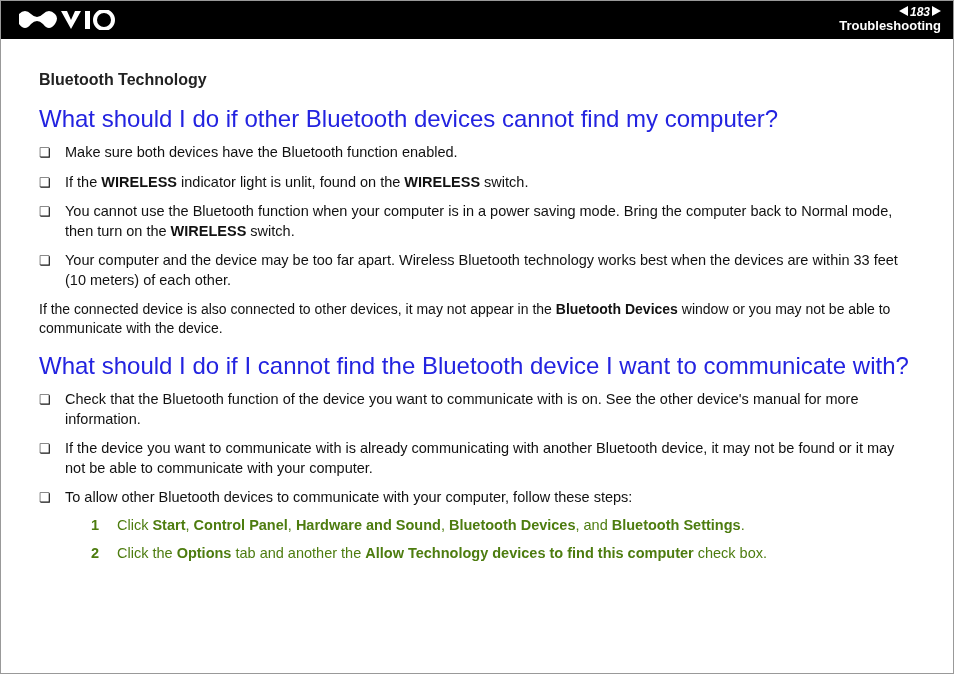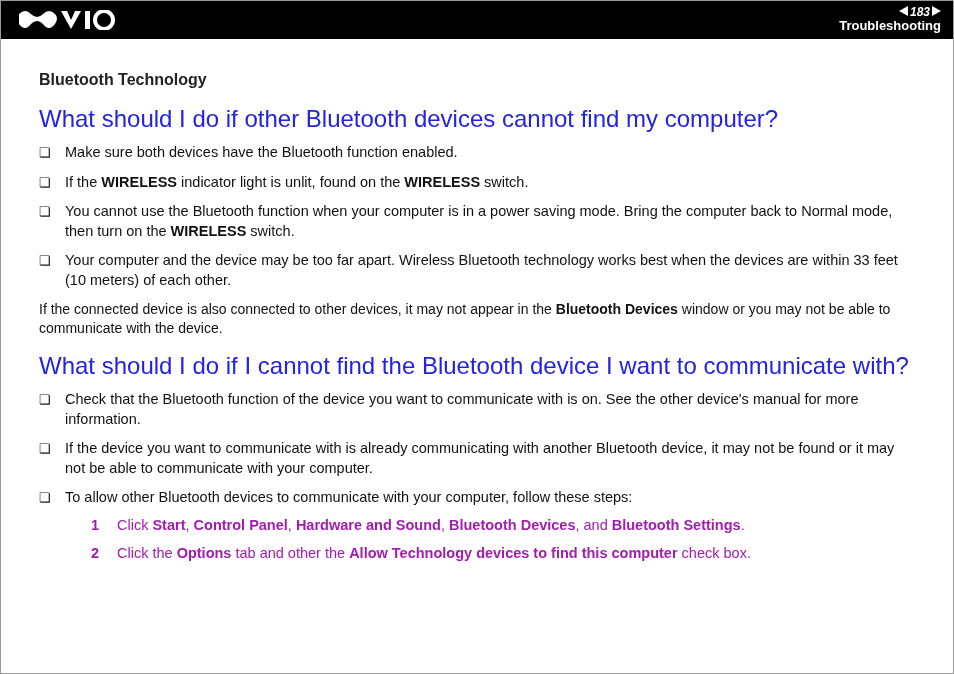--- a/index.html
+++ b/index.html
@@ -95,21 +95,21 @@
   ol.steps {
     list-style: none;
     margin-left: 26px;
     counter-reset: step;
   }
   ol.steps > li {
     position: relative;
     padding-left: 26px;
     font-size: 14.5px;
     line-height: 1.35;
-    color: #a21caf;
+    color: #4d7c0f;
     margin-bottom: 8px;
     counter-increment: step;
   }
   ol.steps > li::before {
     content: counter(step);
     position: absolute;
     left: 0;
     top: 0;
     font-weight: bold;
   }
@@ -152,18 +152,18 @@
   <p class="body"><span>If the connected device is also connected to other devices, it may not appear in the </span><b>Bluetooth Devices</b><span> window or you may not be able to communicate with the device.</span></p>
 
   <h2>What should I do if I cannot find the Bluetooth device I want to communicate with?</h2>
   <ul class="bullets">
     <li>Check that the Bluetooth function of the device you want to communicate with is on. See the other device's manual for more information.</li>
     <li>If the device you want to communicate with is already communicating with another Bluetooth device, it may not be found or it may not be able to communicate with your computer.</li>
     <li>
       <span>To allow other Bluetooth devices to communicate with your computer, follow these steps:</span>
       <ol class="steps" style="margin-top:8px;">
         <li><span>Click </span><b>Start</b><span>, </span><b>Control Panel</b><span>, </span><b>Hardware and Sound</b><span>, </span><b>Bluetooth Devices</b><span>, and </span><b>Bluetooth Settings</b><span>.</span></li>
-        <li><span>Click the </span><b>Options</b><span> tab and other the </span><b>Allow Technology devices to find this computer</b><span> check box.</span></li>
+        <li><span>Click the </span><b>Options</b><span> tab and another the </span><b>Allow Technology devices to find this computer</b><span> check box.</span></li>
       </ol>
     </li>
   </ul>
 
 </div>
 
 </body></html>

